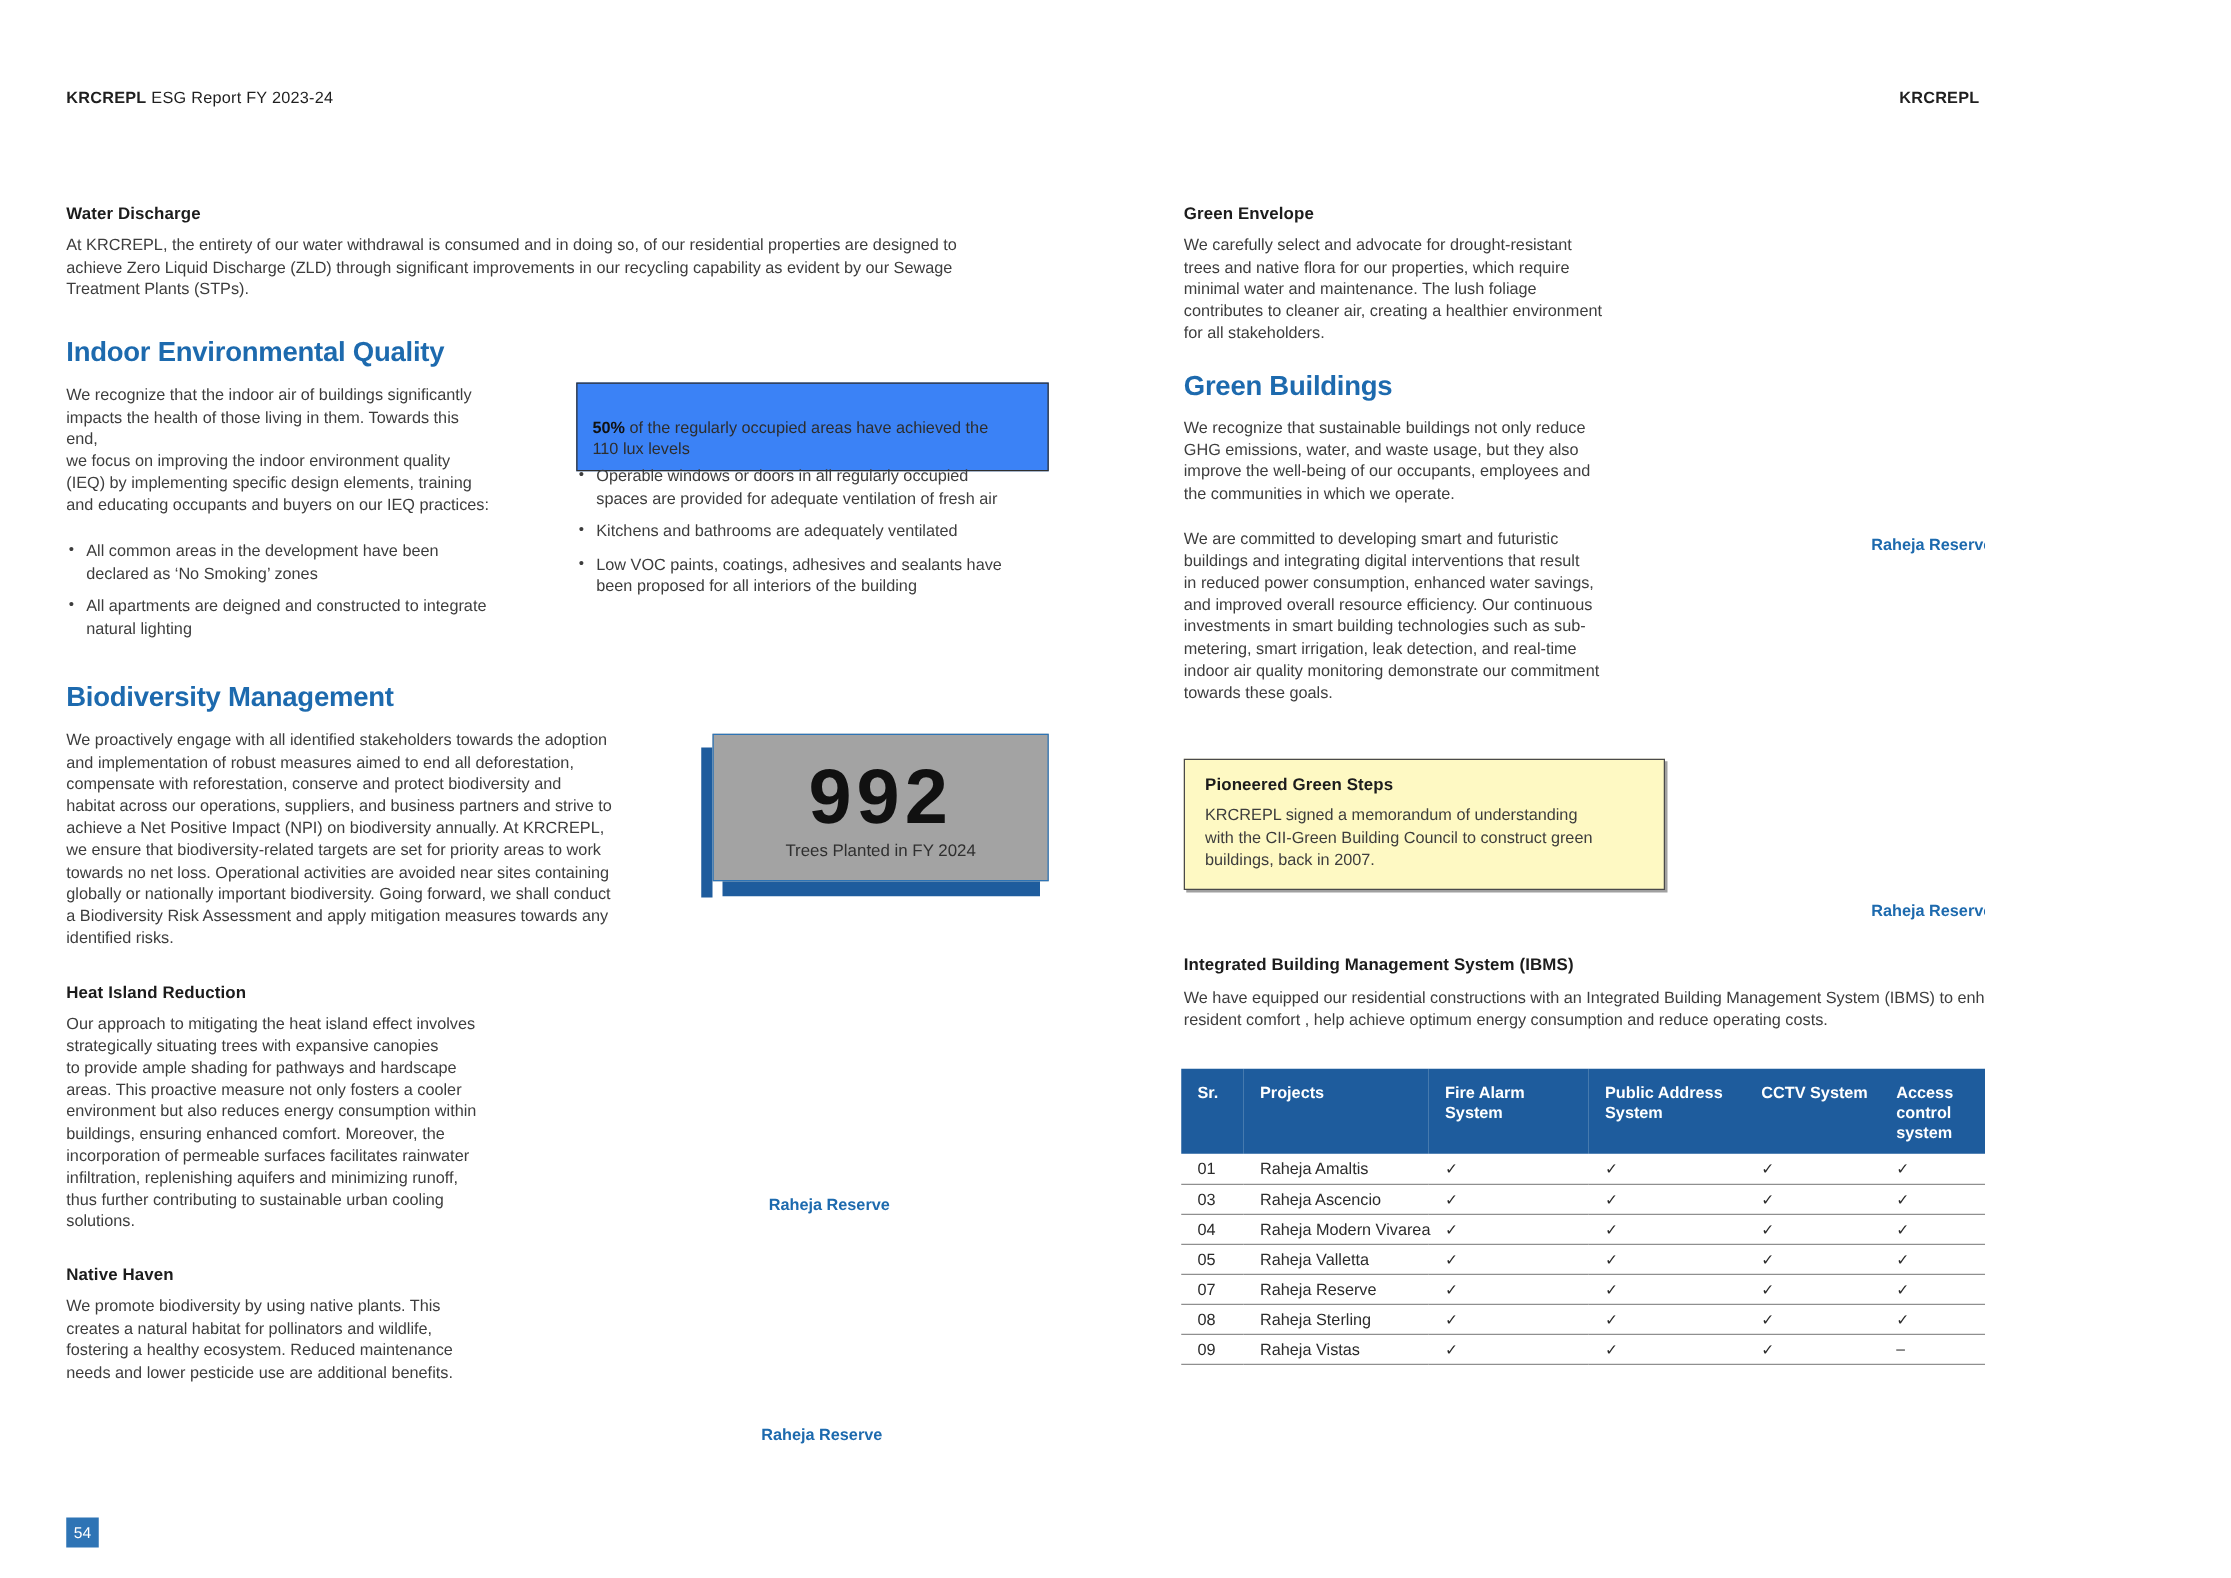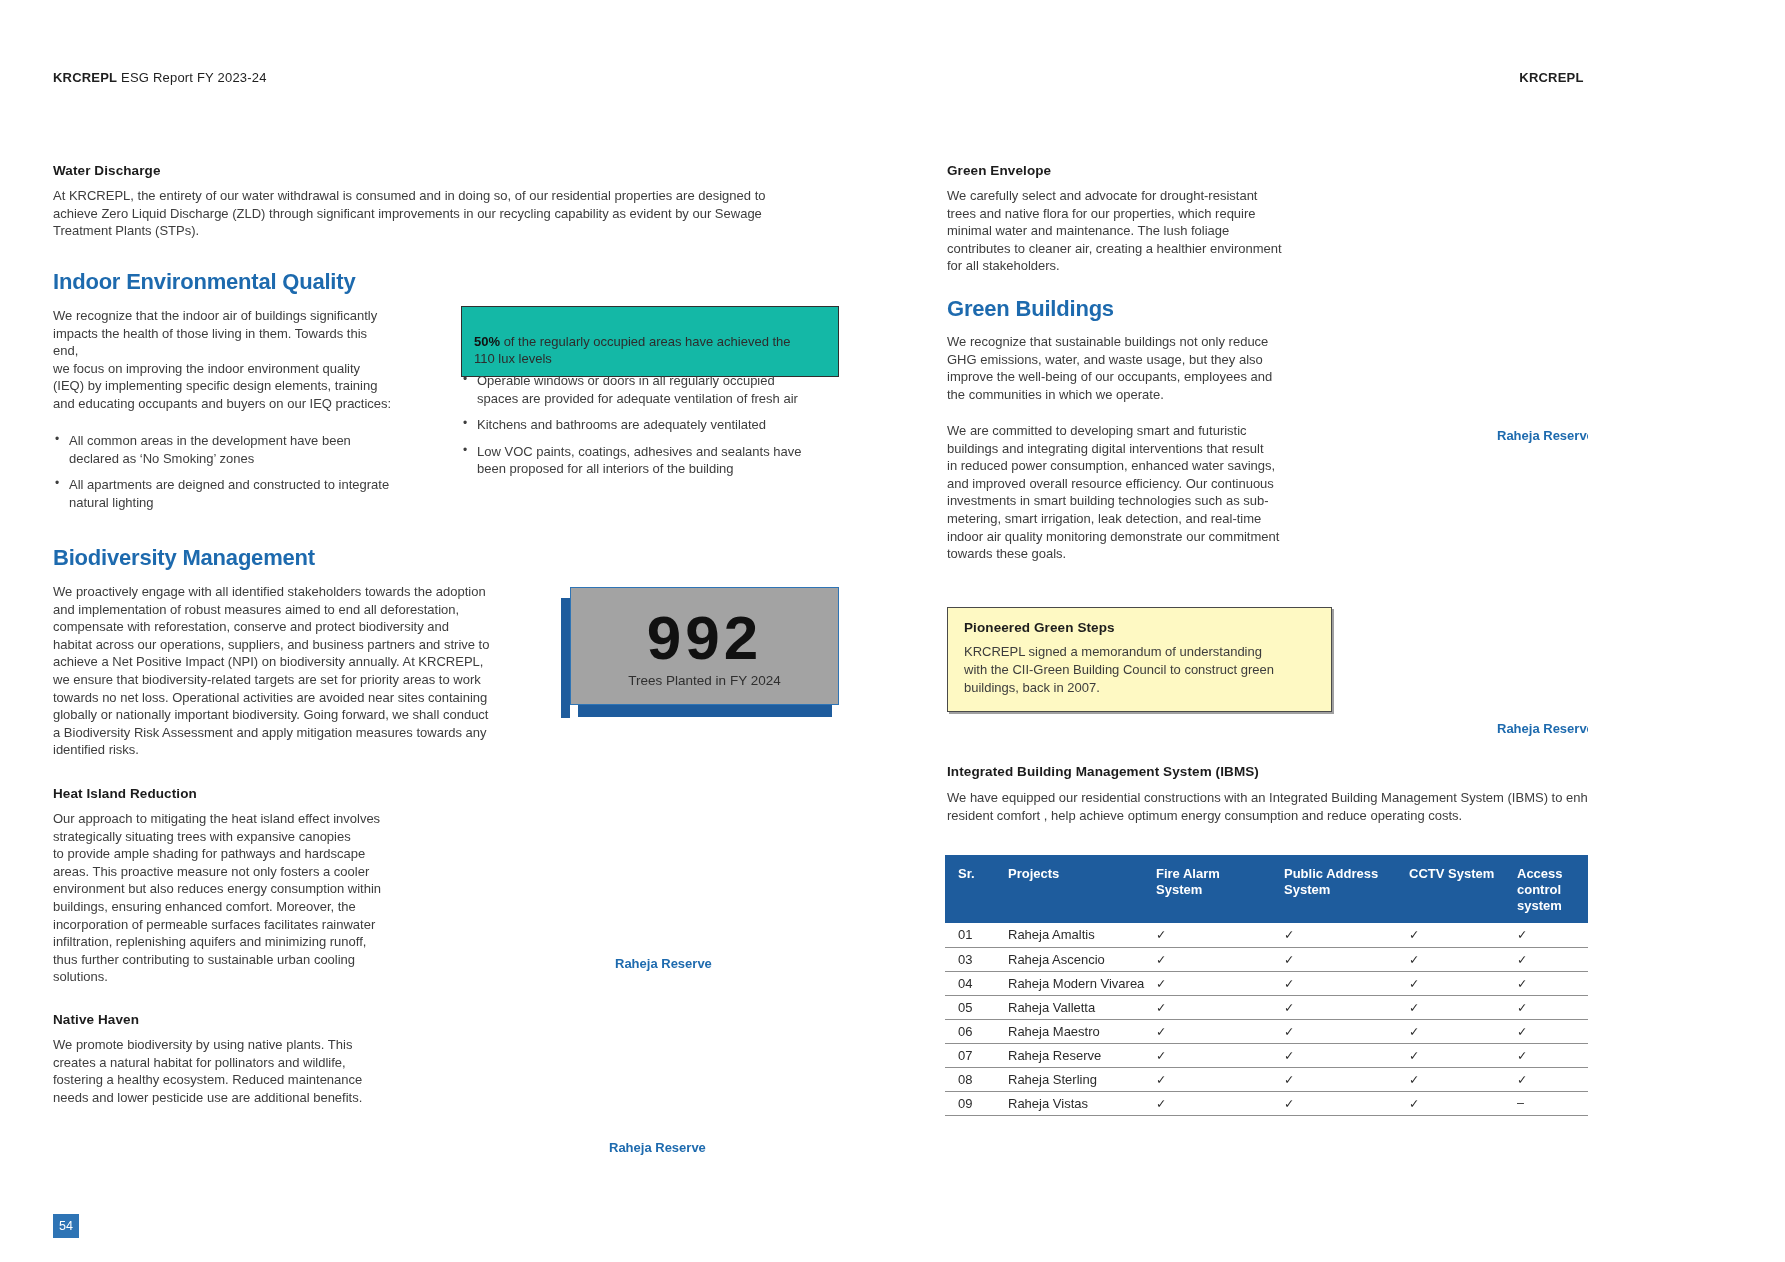--- a/index.html
+++ b/index.html
@@ -81,21 +81,21 @@
   }
 
   .callout-box {
     box-sizing: border-box;
     width: 378px;
     border: 1px solid #2f2f2f;
     padding: 8px 12px;
     font-size: 13px;
     line-height: 17.6px;
     color: #2d2d2d;
-    background: #14b8a6;
+    background: #3b82f6;
     white-space: pre-line;
   }
   .callout-box .hl { font-weight: 700; color: #111; }
 
   
   .stat-card { width: 278px; height: 131px; }
   .stat-card .accent-bar {
     position: absolute; left: 0; top: 11px;
     width: 9px; height: 120px; background: #1e5c9d;
   }
@@ -370,29 +370,20 @@
         <tr>
           <td>05</td>
           <td>Raheja Valletta</td>
           <td class="c-chk">✓</td>
           <td class="c-chk">✓</td>
           <td class="c-chk">✓</td>
           <td class="c-chk">✓</td>
           <td class="c-chk">✓</td>
         </tr>
         <tr>
-          <td>06</td>
-          <td>Raheja Maestro</td>
-          <td class="c-chk">✓</td>
-          <td class="c-chk">✓</td>
-          <td class="c-chk">✓</td>
-          <td class="c-chk">✓</td>
-          <td class="c-chk">✓</td>
-        </tr>
-        <tr>
           <td>07</td>
           <td>Raheja Reserve</td>
           <td class="c-chk">✓</td>
           <td class="c-chk">✓</td>
           <td class="c-chk">✓</td>
           <td class="c-chk">✓</td>
           <td class="c-chk">–</td>
         </tr>
         <tr>
           <td>08</td>

